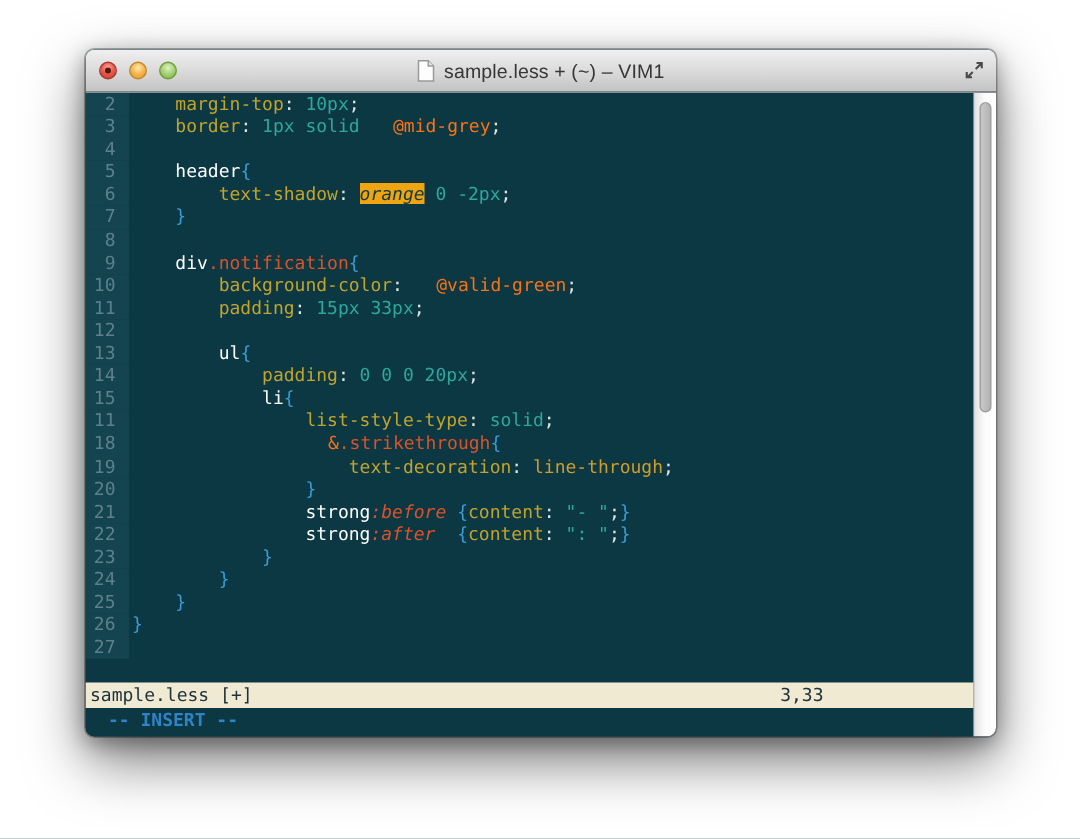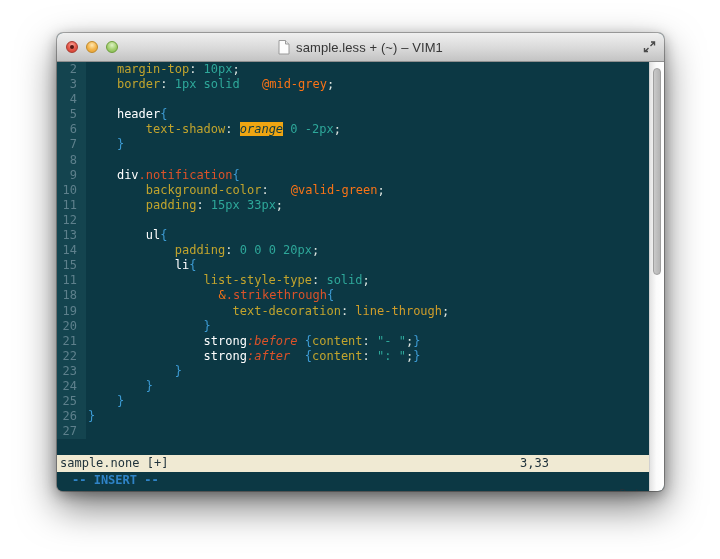--- a/index.html
+++ b/index.html
@@ -206,21 +206,21 @@
             <div class="line">
               <span class="lnum">26</span>
               <span class="code"><span class="r-brace">}</span></span>
             </div>
             <div class="line">
               <span class="lnum">27</span>
               <span class="code"></span>
             </div>
           </div>
         <div class="statusbar">
-          <span>sample.none [+]</span>
+          <span>sample.less [+]</span>
           <span class="ruler">3,33</span>
           <span class="scrollpos">Bot</span>
         </div>
         <div class="cmdline">
           <span>-- INSERT --</span>
         </div>
       </div>
       <div class="scrollbar">
         <div class="thumb"></div>
       </div>

